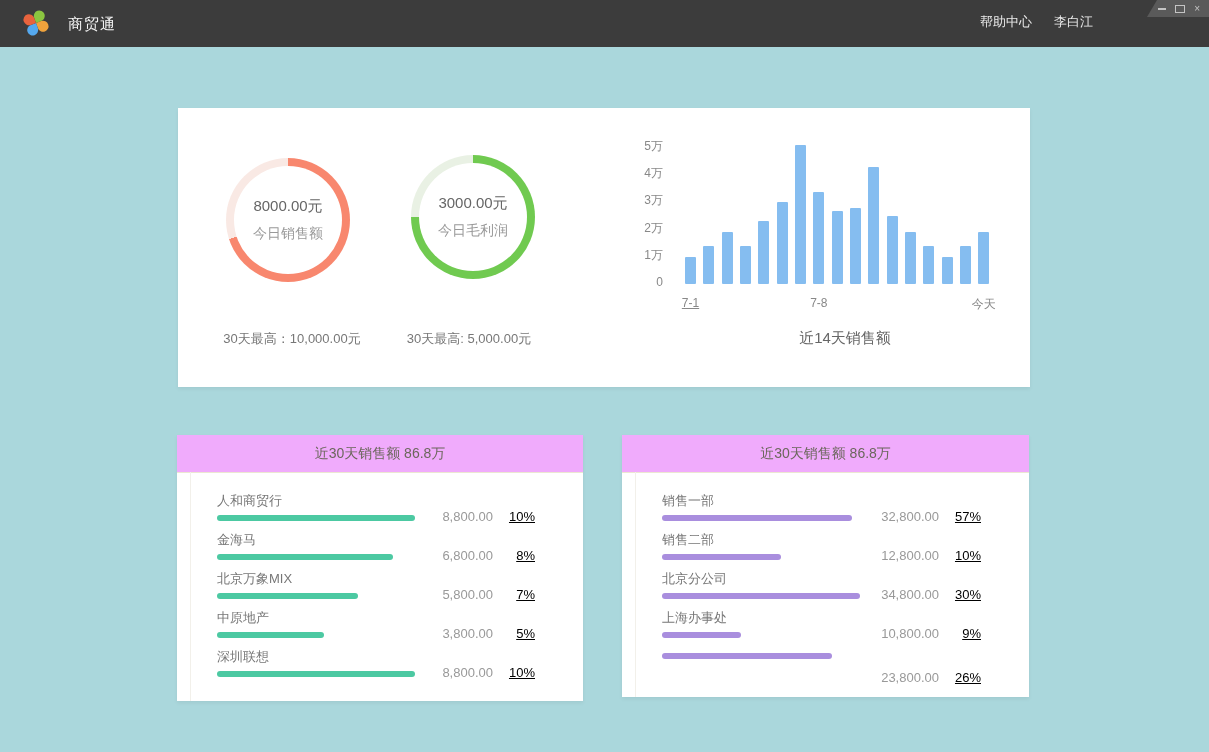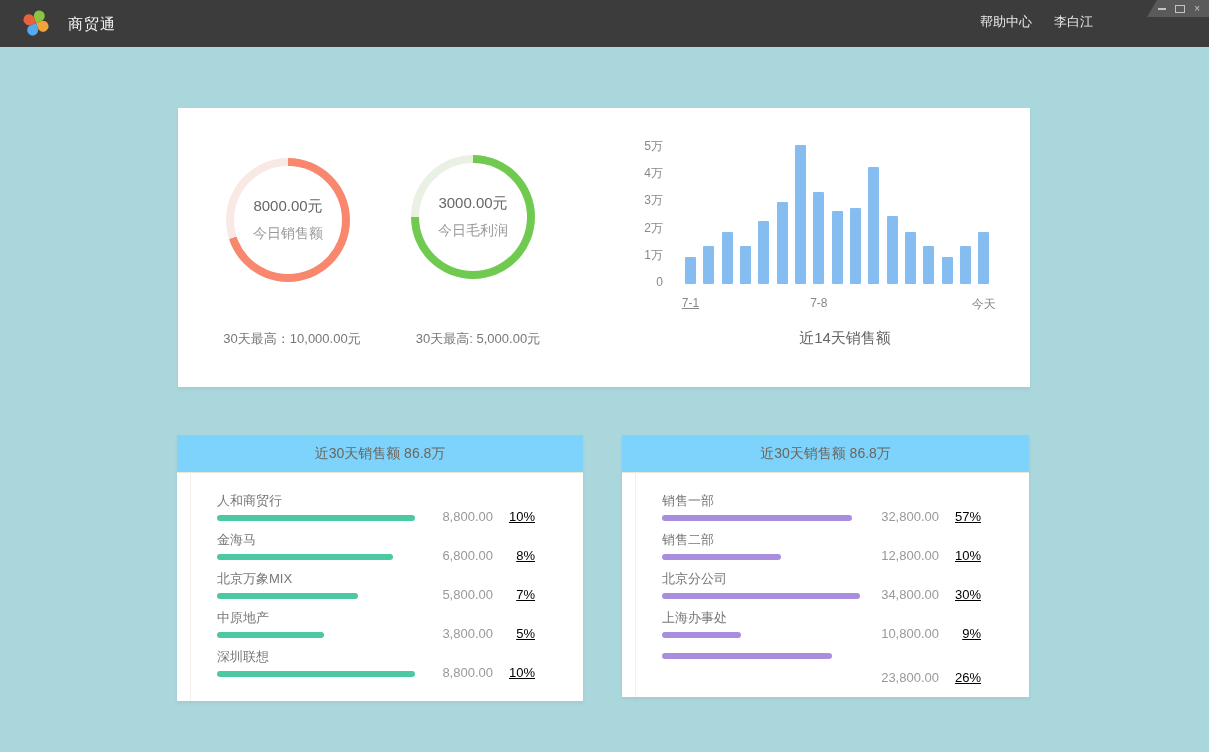--- a/index.html
+++ b/index.html
@@ -32,21 +32,21 @@
 
   .y-ticks span{position:absolute;width:60px;text-align:right;font-size:12px;color:#888;line-height:16px;}
   .bars{position:absolute;left:507px;top:36px;width:312px;height:140px;display:flex;align-items:flex-end;column-gap:7.33px;}
   .bar{width:11px;border-radius:1px;}
   .x-ticks span{position:absolute;top:188px;width:60px;text-align:center;font-size:12px;color:#888;}
   .chart-caption{position:absolute;left:517px;top:221px;width:300px;text-align:center;font-size:15px;color:#666;}
 
   
   .rank-left{left:177px;top:435px;width:406px;height:266px;}
   .rank-right{left:622px;top:435px;width:407px;height:262px;}
-  .rank-header{height:37px;line-height:37px;text-align:center;background:#7dd3fc;border-bottom:1px solid #ece7d2;font-size:14px;color:#6b675c;}
+  .rank-header{height:37px;line-height:37px;text-align:center;background:#f0abfc;border-bottom:1px solid #ece7d2;font-size:14px;color:#6b675c;}
   .inner-line{position:absolute;left:13px;top:37px;bottom:0;width:1px;background:#f2f0ea;}
   .rank-body{padding:19px 0 0 40px;}
   .rank-row{position:relative;height:39px;}
   .rank-name{font-size:13px;color:#777;}
   .rank-bar{height:6px;border-radius:3px;margin-top:5px;}
   .rank-vals{position:absolute;right:48px;bottom:7px;display:flex;}
   .rank-value{width:80px;text-align:right;font-size:13px;color:#999;}
   .rank-pct{width:42px;text-align:right;font-size:13px;color:#000000;text-decoration:underline;}
 </style>
 </head>
@@ -84,21 +84,21 @@
     </div>
     <div class="donut-footer" style="left:6px;">30天最高：10,000.00元</div>
 
     <div class="donut" style="left:233px;top:47px;">
       <div class="ring" style="background: conic-gradient(rgb(112, 202, 80) 0deg, rgb(112, 202, 80) 270deg, rgb(233, 241, 228) 270deg, rgb(233, 241, 228) 360deg);"></div>
       <div class="hole">
         <div class="donut-value">3000.00元</div>
         <div class="donut-label">今日毛利润</div>
       </div>
     </div>
-    <div class="donut-footer" style="left:192px;">30天最高: 5,000.00元</div>
+    <div class="donut-footer" style="left:183px;">30天最高: 5,000.00元</div>
 
     <div class="y-ticks">
         <span style="left: 425px; top: 30px;">5万</span>
         <span style="left: 425px; top: 57.2px;">4万</span>
         <span style="left: 425px; top: 84.4px;">3万</span>
         <span style="left: 425px; top: 111.6px;">2万</span>
         <span style="left: 425px; top: 138.8px;">1万</span>
         <span style="left: 425px; top: 166px;">0</span>
       </div>
     <div class="bars">

